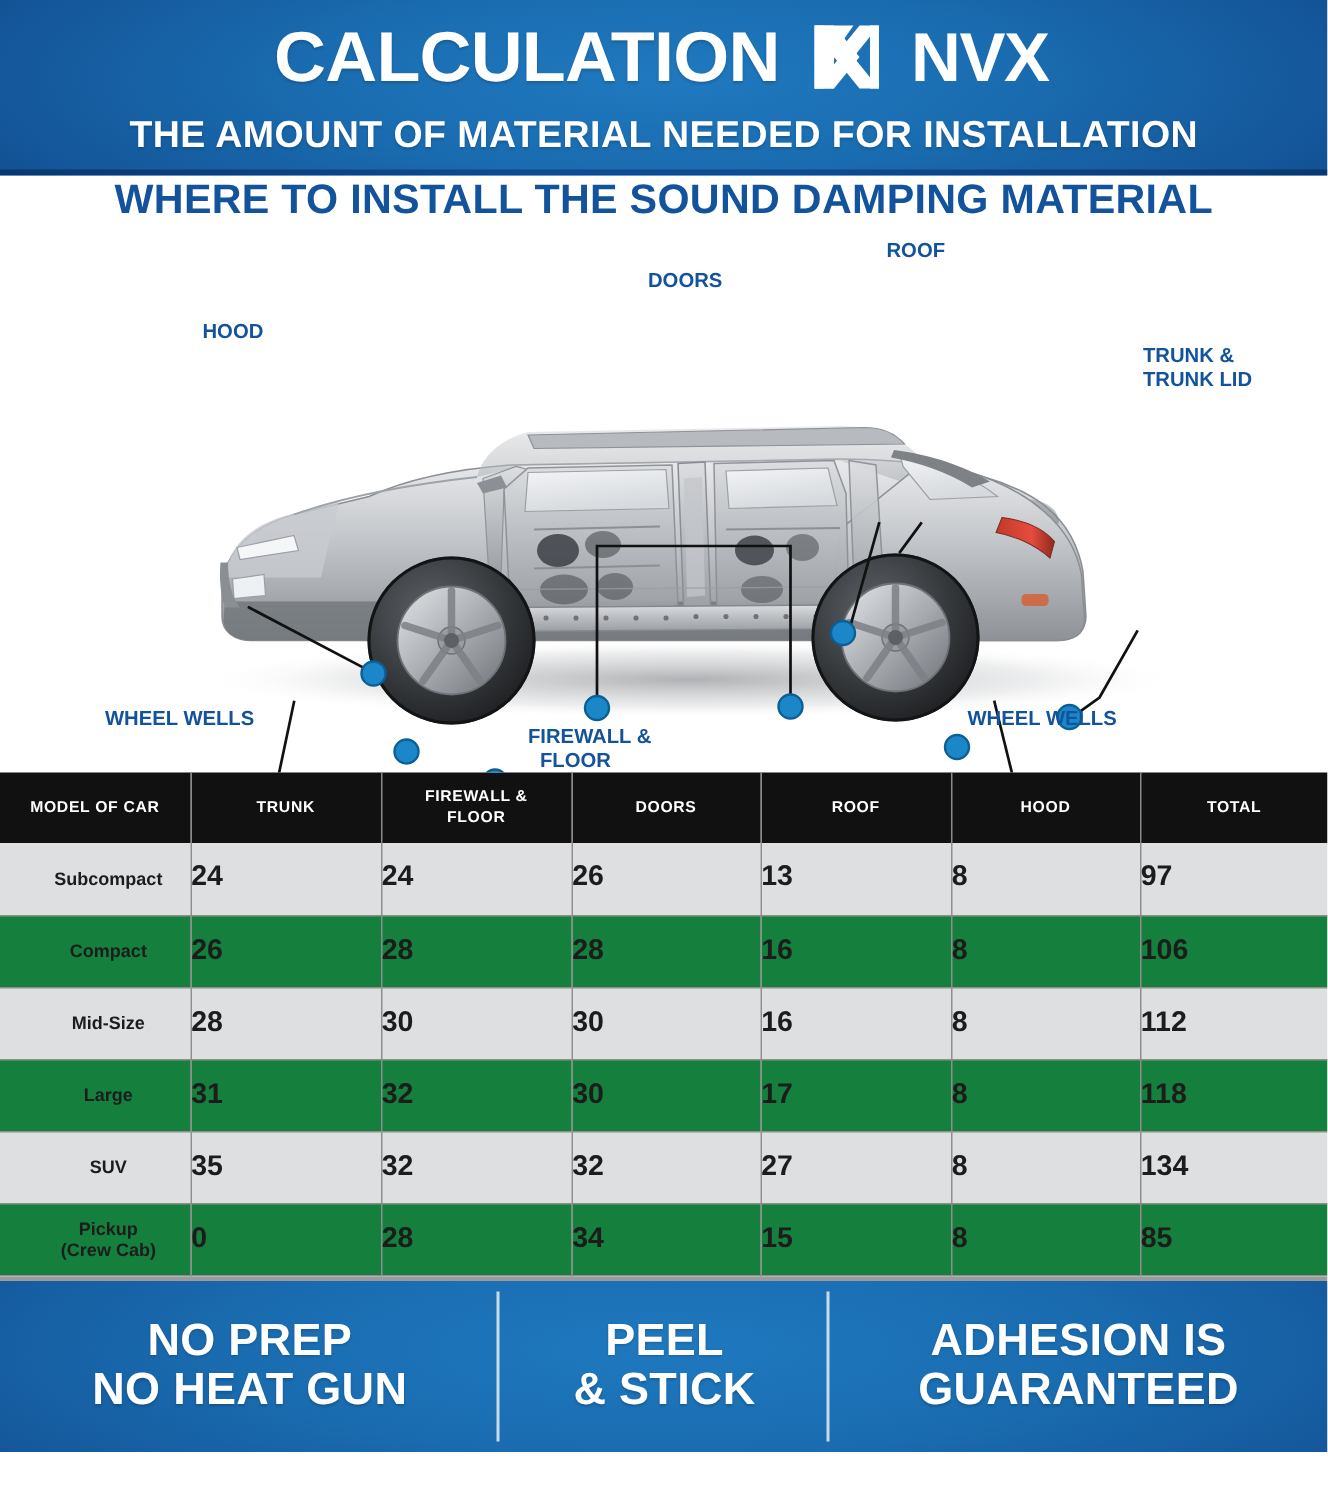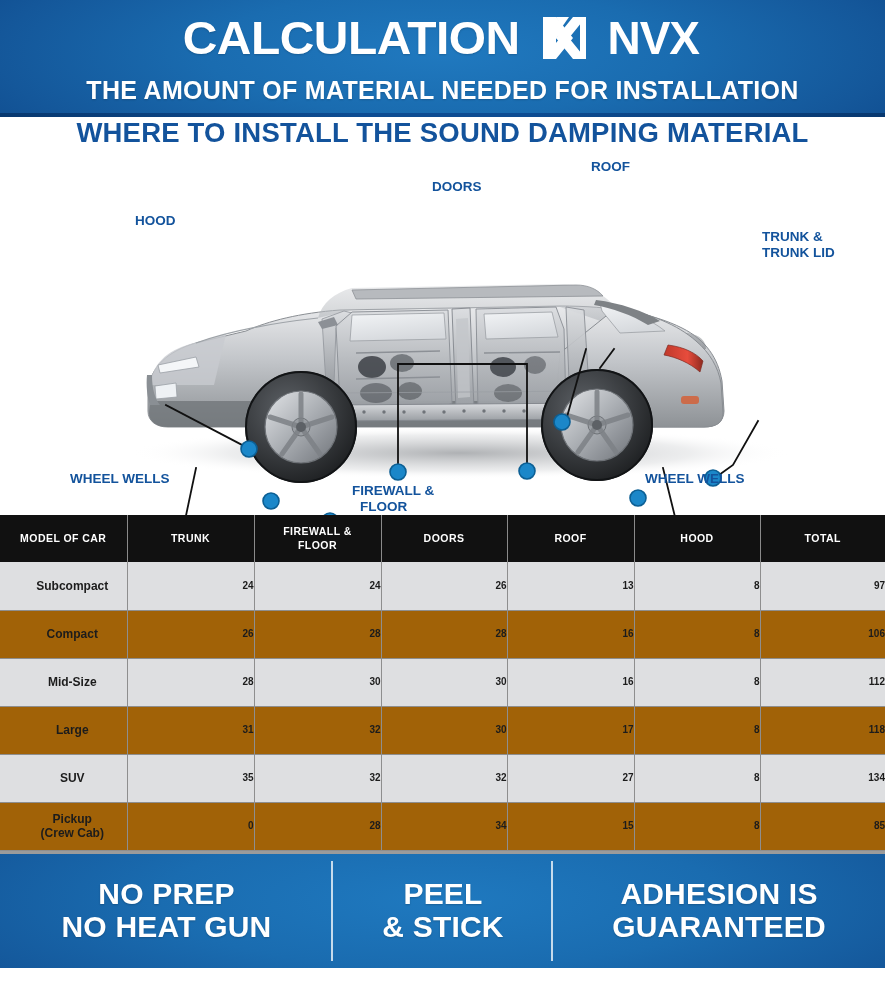--- a/index.html
+++ b/index.html
@@ -67,32 +67,32 @@
   table{ border-collapse:collapse; width:885px; table-layout:fixed; }
   thead th{
     background:#111111; color:#ffffff;
     font-size:10.5px; font-weight:700; letter-spacing:.45px;
     height:47px; padding:2px 4px; text-align:center;
     border-right:1px solid #8a8a8a;
     line-height:1.25;
   }
   thead th:last-child{ border-right:none; }
   tbody td{
-    height:48px; text-align:right;
-    font-size:10px; font-weight:700; color:#1c1c1c;
+    height:48px; text-align:left;
+    font-size:19px; font-weight:700; color:#1c1c1c;
     border-right:1px solid #8e8e8e;
     border-bottom:1px solid #8e8e8e;
     line-height:1.2;
   }
   tbody td:last-child{ border-right:none; }
   tbody td.model{
     text-align:center; padding-left:18px; font-size:12px;
   }
   tbody tr.alt td{ background:#dedfe1; }
-  tbody tr:not(.alt) td{ background:#a16207; }
+  tbody tr:not(.alt) td{ background:#15803d; }
   colgroup col.c0{ width:127px; }
   colgroup col.c1{ width:127px; }
   colgroup col.c2{ width:127px; }
   colgroup col.c3{ width:126px; }
   colgroup col.c4{ width:127px; }
   colgroup col.c5{ width:126px; }
   colgroup col.c6{ width:125px; }
 
   
   .footer{

